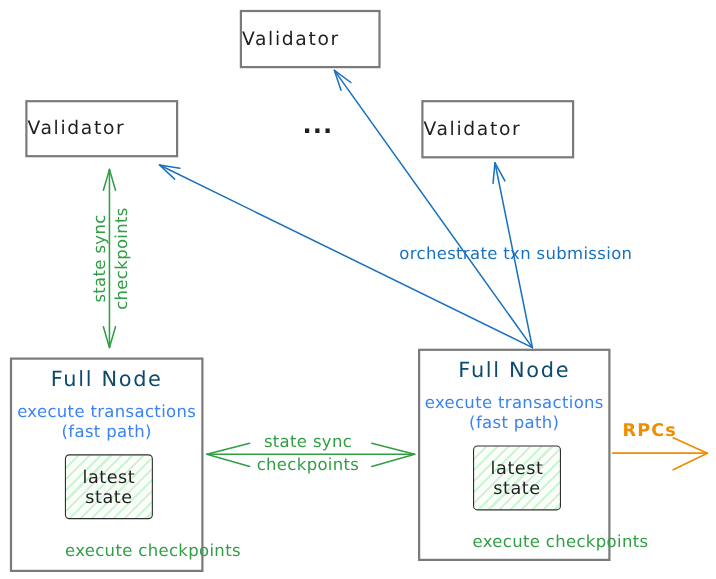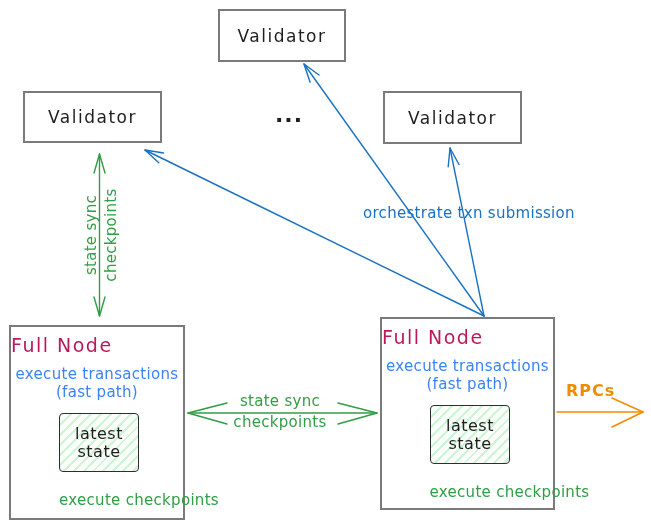--- a/index.html
+++ b/index.html
@@ -2,48 +2,48 @@
 <html><head>
 <meta charset="utf-8">
 <style>
   html,body{margin:0;padding:0;background:#ffffff;}
   .canvas{
     position:relative;width:651px;height:526px;background:#ffffff;overflow:hidden;
     font-family:"DejaVu Sans",sans-serif;color:#1e1e1e;
   }
   .arrow-layer{position:absolute;left:0;top:0;width:651px;height:526px;z-index:1;}
   .box{position:absolute;border:2px solid #7a7a7a;background:#ffffff;box-sizing:border-box;z-index:2;}
-  .validator{display:flex;align-items:center;justify-content:center;
+  .validator{display:flex;align-items:center;justify-content:flex-start;
     font-size:17px;letter-spacing:1.5px;color:#1e1e1e;}
   .v-top{left:218px;top:9px;width:128px;height:53px;}
   .v-left{left:23px;top:91px;width:139px;height:52px;}
   .v-right{left:383px;top:91px;width:139px;height:53px;}
   .ellipsis{position:absolute;left:272px;top:102px;width:34px;text-align:center;
     font-size:22px;font-weight:bold;letter-spacing:1px;z-index:2;}
   .fullnode{z-index:2;}
   .fn-left{left:9px;top:325px;width:176px;height:195px;}
   .fn-right{left:380px;top:317px;width:175px;height:193px;}
-  .fn-title{position:absolute;left:0;top:7px;width:100%;
-    font-size:19px;letter-spacing:1.5px;color:#be185d;}
+  .fn-title{position:absolute;left:0;top:7px;width:100%;text-align:center;
+    font-size:19px;letter-spacing:1.5px;color:#0c4a6e;}
   .fn-blue{position:absolute;left:0;top:38px;width:100%;text-align:center;
     font-size:15px;line-height:18px;color:#3b82f6;letter-spacing:0.3px;}
   .latest-state{position:absolute;left:48px;top:86px;width:80px;height:59px;
     border:1.6px solid #2e2e2e;border-radius:4px;box-sizing:border-box;
     background-color:#fbfefb;
     background-image:repeating-linear-gradient(135deg,rgba(178,242,187,0.65) 0 2px,rgba(255,255,255,0) 2px 7px);
     display:flex;align-items:center;justify-content:center;}
   .latest-state .txt{font-size:16px;line-height:18px;text-align:center;color:#1e1e1e;letter-spacing:0.5px;}
   .fn-green{position:absolute;left:0;top:164px;width:100%;text-align:center;
     font-size:15px;color:#2f9e44;letter-spacing:0.3px;margin-left:42px;}
   .left-sync-label{position:absolute;left:40px;top:215px;width:121px;height:40px;
     transform:rotate(-90deg);text-align:center;font-size:15px;line-height:20px;
     color:#2f9e44;z-index:2;letter-spacing:0.3px;}
   .mid-sync-label{position:absolute;left:226px;top:391px;width:108px;text-align:center;
     font-size:15px;line-height:21px;color:#2f9e44;z-index:2;letter-spacing:0.3px;}
-  .orchestrate-label{position:absolute;left:363px;top:204px;width:225px;
+  .orchestrate-label{position:absolute;left:363px;top:221px;width:225px;
     font-size:15px;color:#1971c2;z-index:2;letter-spacing:0.3px;}
   .rpcs-label{position:absolute;left:566px;top:381px;width:60px;
     font-size:16px;font-weight:bold;color:#f08c00;z-index:2;letter-spacing:1px;}
   path{fill:none;}
   .g-stroke{stroke:#2f9e44;stroke-width:1.4;stroke-linecap:round;}
   .b-stroke{stroke:#1971c2;stroke-width:1.4;stroke-linecap:round;}
   .o-stroke{stroke:#f08c00;stroke-width:1.6;stroke-linecap:round;}
 </style>
 </head>
 <body>

